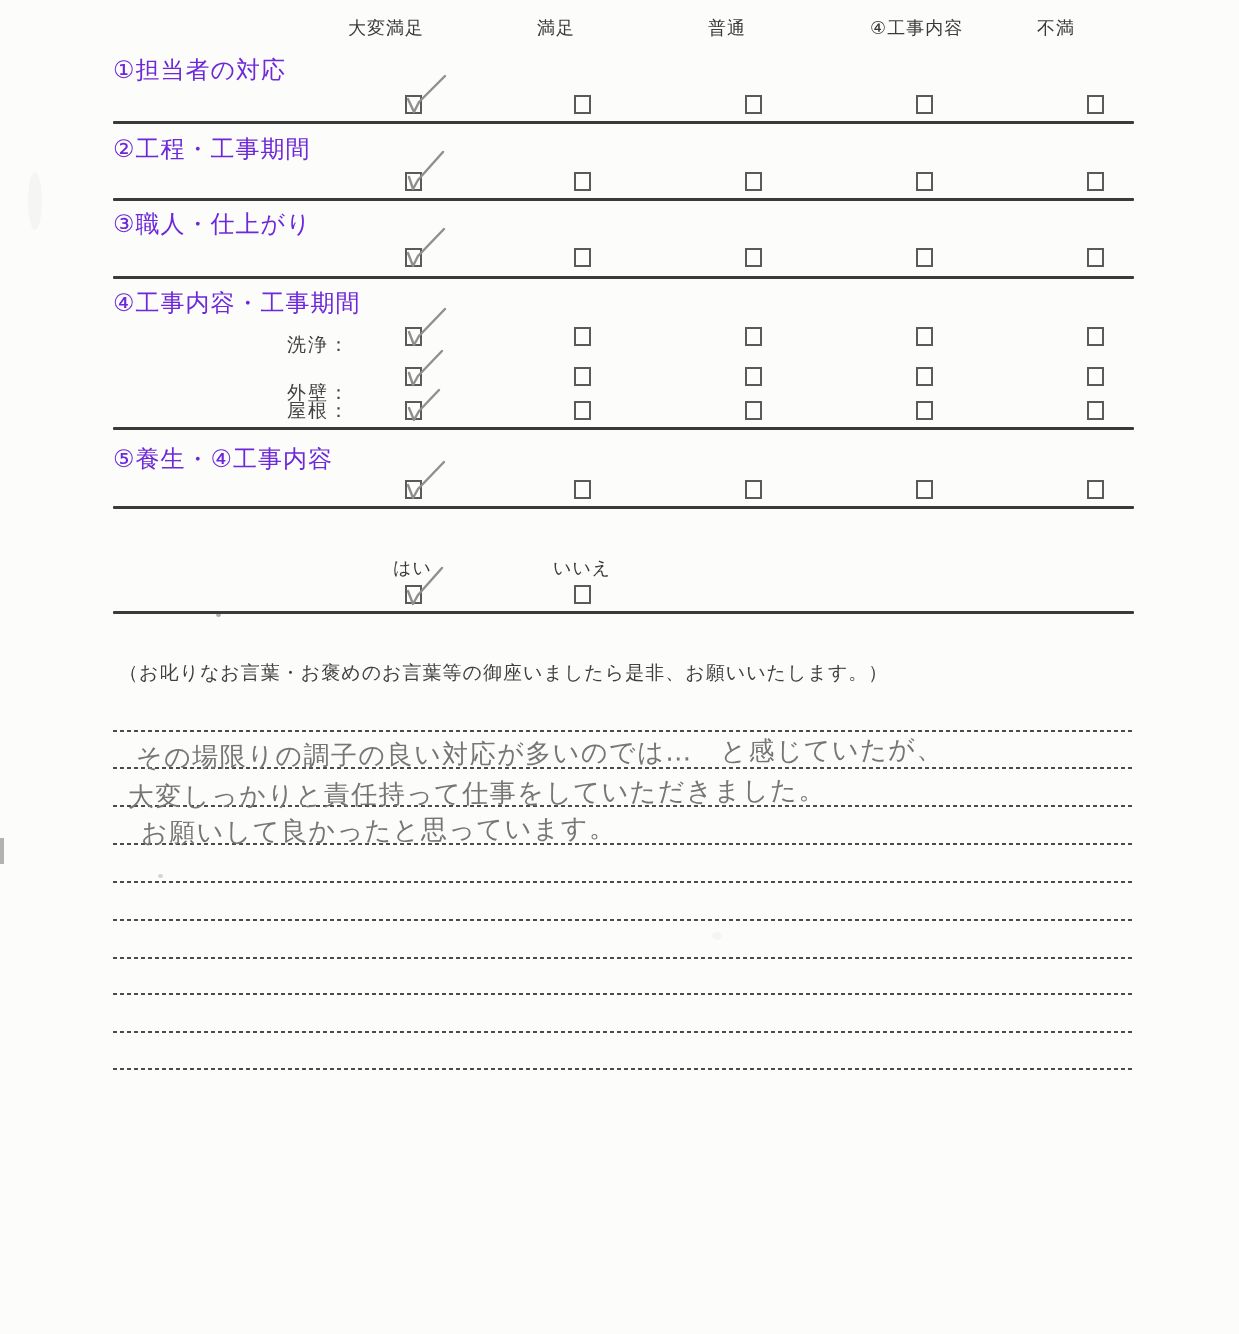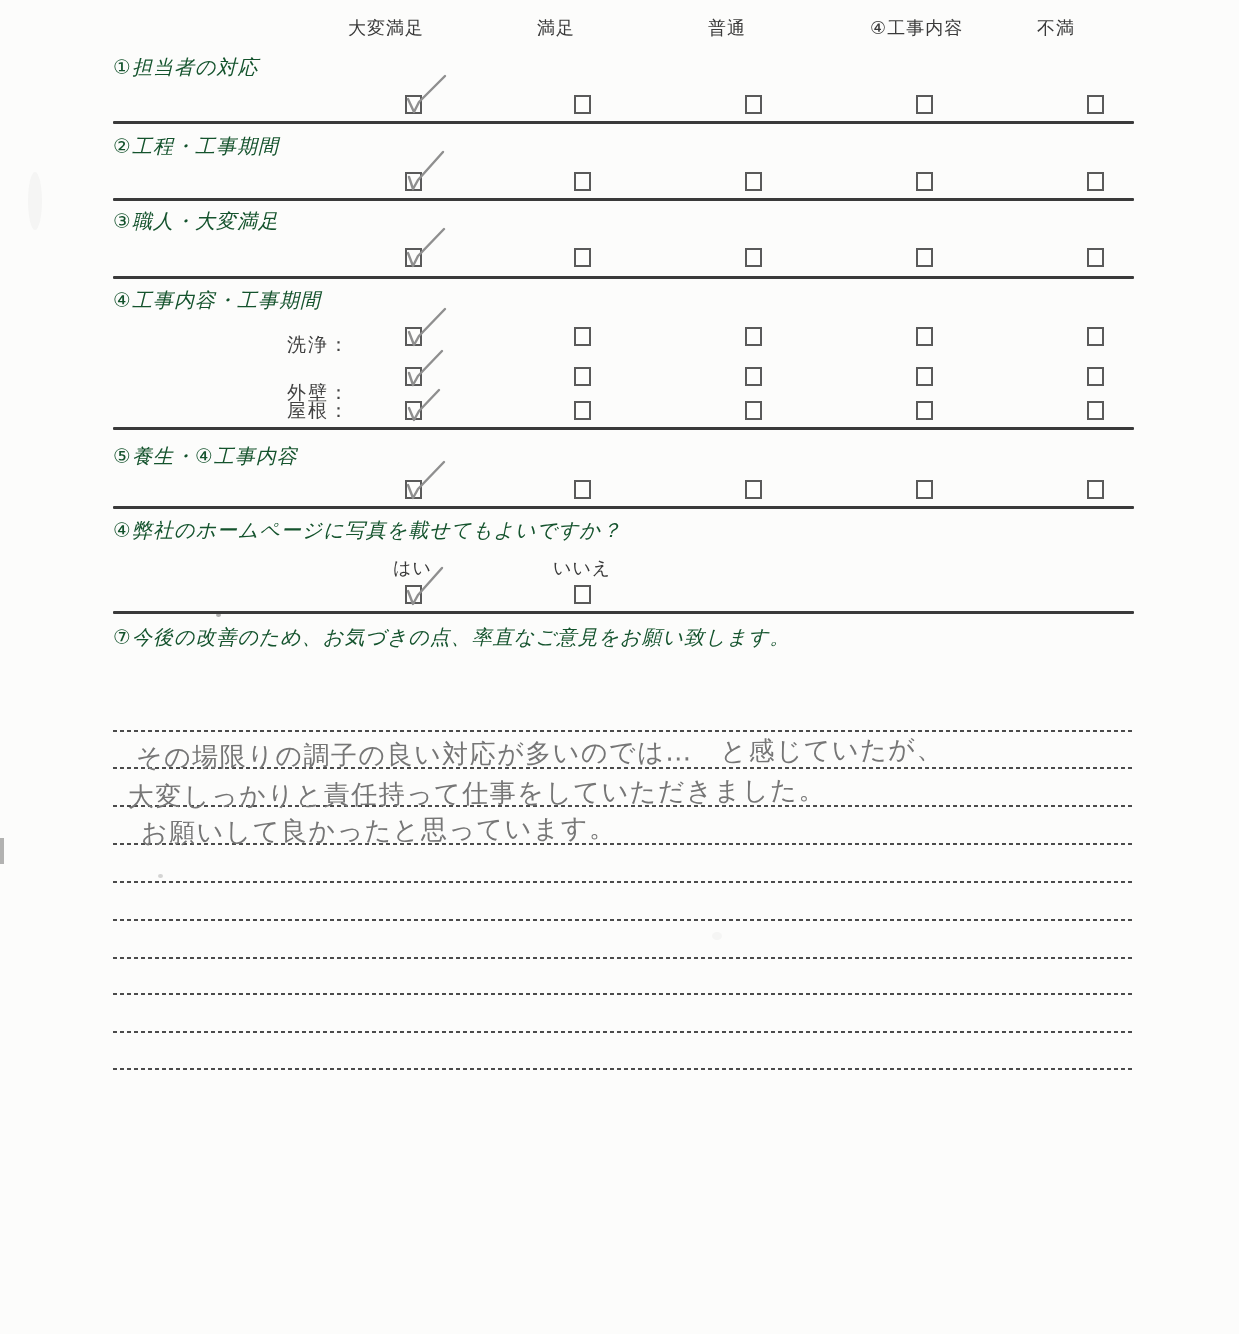--- a/index.html
+++ b/index.html
@@ -3,21 +3,21 @@
 <meta charset="utf-8">
 <style>
   html,body{margin:0;padding:0;background:#e9e9e7;}
   .page{
     position:relative;width:1239px;height:1334px;margin:0 auto;
     background:#fcfcfb;overflow:hidden;
     font-family:"Liberation Sans","DejaVu Sans",sans-serif;
     color:#3d3d3d;
   }
   .hcol{position:absolute;top:16px;font-size:18px;letter-spacing:1px;color:#3a3a3a;white-space:nowrap;}
-  .qlabel{position:absolute;left:113px;font-size:20px;letter-spacing:1px;white-space:nowrap;color:#14532d;font-style:italic;}
+  .qlabel{position:absolute;left:113px;font-size:24px;letter-spacing:1px;white-space:nowrap;color:#6d28d9;}
   .sublabel{position:absolute;left:287px;font-size:19px;letter-spacing:2px;white-space:nowrap;color:#424242;}
   .optlabel{position:absolute;font-size:18px;letter-spacing:1px;color:#3a3a3a;white-space:nowrap;}
   .cb{position:absolute;width:17px;height:19px;border:2px solid #5a5a5a;background:#fdfdfc;box-sizing:border-box;}
   .cb .check-svg{position:absolute;left:-6px;top:-26px;width:50px;height:48px;overflow:visible;pointer-events:none;}
   .cb .check-svg path{stroke:#8f8f8f;stroke-width:2.4;fill:none;stroke-linecap:round;stroke-linejoin:round;}
   .colA{left:405px}.colB{left:574px}.colC{left:745px}.colD{left:916px}.colE{left:1087px}
   .sep{position:absolute;left:113px;width:1021px;height:3px;background:#3a3a3a;border-radius:1px;}
   .dash{position:absolute;left:113px;width:1021px;height:2px;
     background:repeating-linear-gradient(90deg,#4b4b4b 0 4px,rgba(0,0,0,0) 4px 7px);}
   .note{position:absolute;left:119px;font-size:19px;letter-spacing:1px;white-space:nowrap;color:#3f3f3f;}
@@ -54,21 +54,21 @@
     <svg class="check-svg" viewBox="0 0 50 48">
         <path d="M8 29 L12 41 L17 32 L42 4"></path>
       </svg>
   </span>
   <span class="cb colB" style="top:172px"></span>
   <span class="cb colC" style="top:172px"></span>
   <span class="cb colD" style="top:172px"></span>
   <span class="cb colE" style="top:172px"></span>
   <div class="sep" style="top:198px"></div>
 
-  <div class="qlabel" style="top:208px">③職人・大変満足</div>
+  <div class="qlabel" style="top:208px">③職人・仕上がり</div>
   <span class="cb colA" style="top:248px">
     <svg class="check-svg" viewBox="0 0 50 48">
         <path d="M7 29 L12 42 L17 32 L43 5"></path>
       </svg>
   </span>
   <span class="cb colB" style="top:248px"></span>
   <span class="cb colC" style="top:248px"></span>
   <span class="cb colD" style="top:248px"></span>
   <span class="cb colE" style="top:248px"></span>
   <div class="sep" style="top:276px"></div>
@@ -114,32 +114,31 @@
     <svg class="check-svg" viewBox="0 0 50 48">
         <path d="M7 29 L12 42 L17 33 L43 6"></path>
       </svg>
   </span>
   <span class="cb colB" style="top:480px"></span>
   <span class="cb colC" style="top:480px"></span>
   <span class="cb colD" style="top:480px"></span>
   <span class="cb colE" style="top:480px"></span>
   <div class="sep" style="top:506px"></div>
 
-  <div class="qlabel" style="top:517px">④弊社のホームページに写真を載せてもよいですか？</div>
   <span class="optlabel" style="top:556px;left:393px">はい</span>
   <span class="optlabel" style="top:556px;left:553px">いいえ</span>
   <span class="cb colA" style="top:585px">
     <svg class="check-svg" viewBox="0 0 50 48">
         <path d="M7 30 L12 43 L17 34 L41 7"></path>
       </svg>
   </span>
   <span class="cb colB" style="top:585px"></span>
   <div class="sep" style="top:611px"></div>
 
-  <div class="qlabel" style="top:624px">⑦今後の改善のため、お気づきの点、率直なご意見をお願い致します。</div>
+  <div class="note" style="top:660px">（お叱りなお言葉・お褒めのお言葉等の御座いましたら是非、お願いいたします。）</div>
 
   <div class="dash" style="top:730px"></div>
   <div class="dash" style="top:767px"></div>
   <div class="dash" style="top:805px"></div>
   <div class="dash" style="top:843px"></div>
   <div class="dash" style="top:881px"></div>
   <div class="dash" style="top:919px"></div>
   <div class="dash" style="top:957px"></div>
   <div class="dash" style="top:993px"></div>
   <div class="dash" style="top:1031px"></div>

